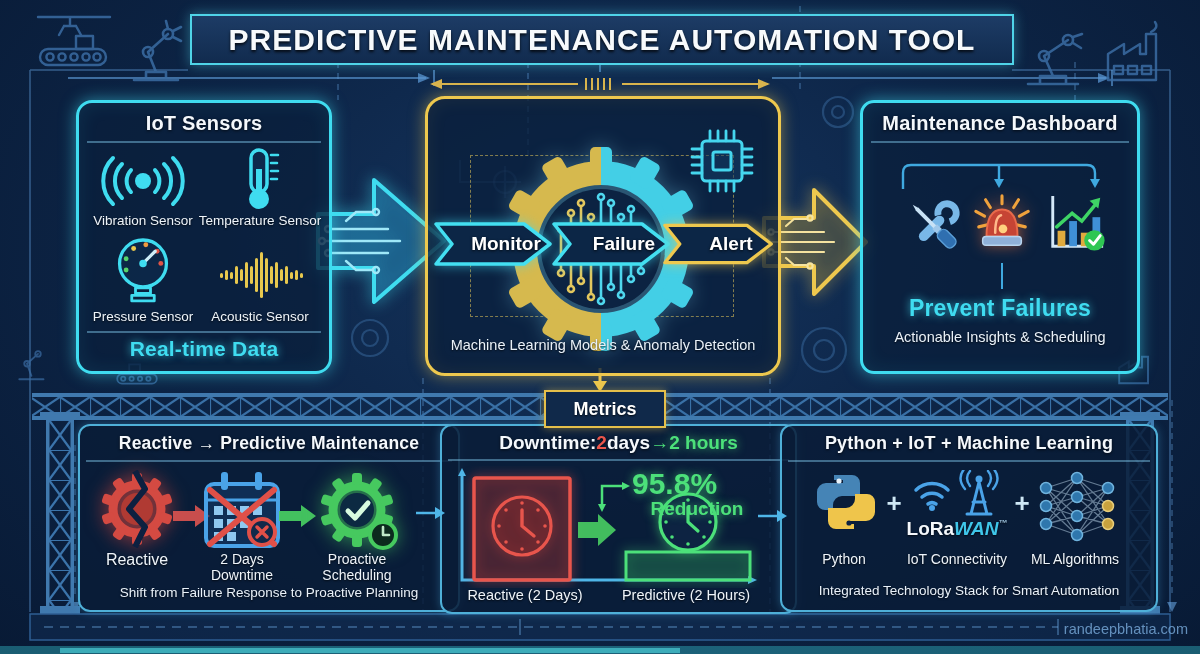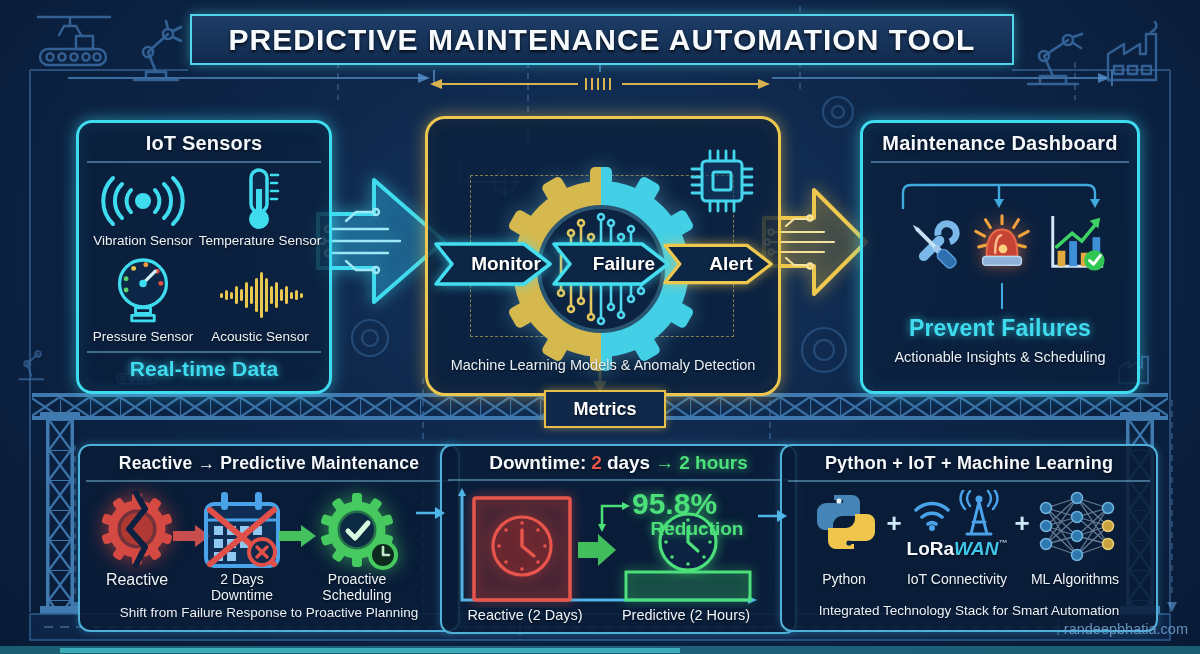--- a/index.html
+++ b/index.html
@@ -1,20 +1,20 @@
 <!DOCTYPE html>
 <html><head>
 <meta charset="utf-8">
 <style>
   html,body{margin:0;padding:0;background:#061427;}
   #canvas{position:relative;width:1200px;height:654px;overflow:hidden;
     font-family:"Liberation Sans",sans-serif;
     background:radial-gradient(ellipse at 50% 38%, #15355f 0%, #0d2547 48%, #081a35 100%);}
   .abs{position:absolute;}
-  .box{position:absolute;background:rgba(10,31,60,.80);border-radius:16px;margin-top:20px;}
+  .box{position:absolute;background:rgba(10,31,60,.80);border-radius:16px;}
   .cyanbox{border:3px solid #3fdcf0;box-shadow:0 0 16px rgba(63,220,240,.55), inset 0 0 20px rgba(63,220,240,.10);}
   .yellowbox{border:3px solid #eec84e;box-shadow:0 0 16px rgba(238,200,78,.5), inset 0 0 20px rgba(238,200,78,.08);}
   .softbox{border:2.5px solid #4fb0d8;border-radius:12px;box-shadow:0 0 10px rgba(70,170,220,.38);background:rgba(9,28,55,.85);padding-left:28px;}
   .btitle{position:absolute;left:0;right:0;text-align:center;color:#f4f8fc;font-weight:bold;
     text-shadow:0 1px 3px rgba(0,0,0,.7);letter-spacing:.2px;}
   .hr{position:absolute;height:1.5px;background:rgba(130,205,240,.45);}
   .lbl{position:absolute;text-align:center;color:#eef4fa;font-size:13.5px;line-height:15.5px;
     text-shadow:0 1px 2px rgba(0,0,0,.75);}
   .cap{position:absolute;left:0;right:0;text-align:center;color:#e9f1f9;
     text-shadow:0 1px 2px rgba(0,0,0,.7);}
@@ -500,21 +500,21 @@
         <div>Downtime</div>
     </div>
     <div class="lbl" style="left:232px;top:126px;width:90px;font-size:14px">
       <div>Proactive</div>
         <div>Scheduling</div>
     </div>
     <div class="cap" style="top:159px;font-size:13.5px">Shift from Failure Response to Proactive Planning</div>
   </div>
 
   <div class="box softbox z2" style="left:440px;top:424px;width:325px;height:186px">
-    <div class="abs" style="left:0;top:6px;width:100%;display:flex;justify-content:center;gap:5px;font-weight:bold;font-size:19px;text-shadow:0 1px 3px rgba(0,0,0,.7)">
+    <div class="abs" style="left:0;top:6px;width:100%;display:flex;justify-content:center;font-weight:bold;font-size:19px;text-shadow:0 1px 3px rgba(0,0,0,.7)">
       <span style="color:#f4f8fc">Downtime:</span>
       <span style="color:#e8554c">2</span>
       <span style="color:#f4f8fc">days</span>
       <span class="greentext">→</span>
       <span class="greentext">2 hours</span>
     </div>
     <div class="hr" style="left:6px;right:6px;top:33px"></div>
 
     <svg class="abs" style="left:8px;top:40px" width="310" height="122" viewBox="0 0 310 122">
       <path d="M12 6 V114 H302" stroke="#4fb6e8" stroke-width="3" fill="none"></path>

